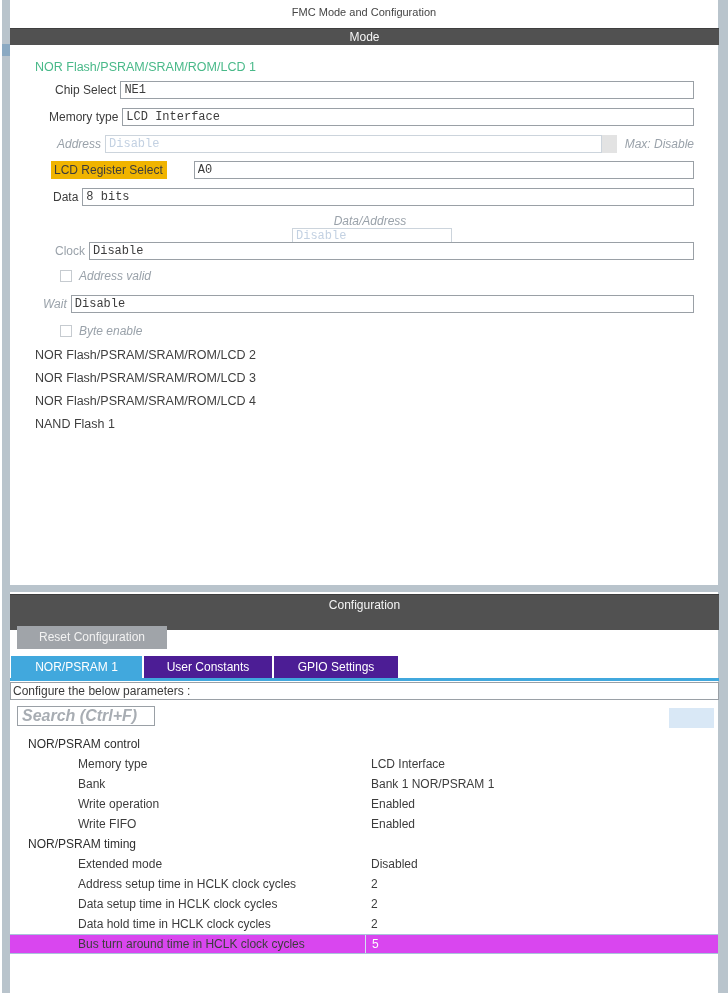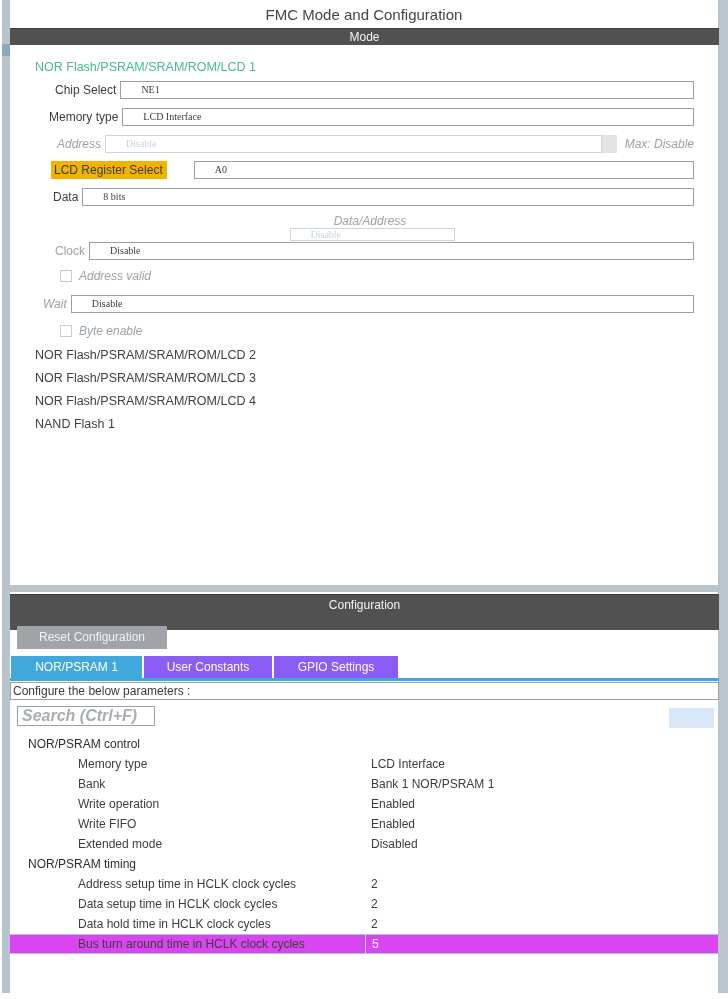--- a/index.html
+++ b/index.html
@@ -9,58 +9,58 @@
     font-family:"Liberation Sans", sans-serif; font-size:12px; color:#3c3c3c;
   }
   .abs { position:absolute; }
 
   
   .strip-left  { left:2px; top:0; width:8px; height:993px; background:#b9c4cc; }
   .strip-left-tick { left:2px; top:44px; width:8px; height:12px; background:#8aa9c2; }
   .strip-right { left:718px; top:0; width:10px; height:993px; background:#b9c4cc; }
   .divider-h   { left:2px; top:585px; width:726px; height:7px; background:#b9c4cc; }
 
-  .panel-title { left:10px; top:6px; width:708px; text-align:center; color:#454545; font-size:15px; }
+  .panel-title { left:10px; top:6px; width:708px; text-align:center; color:#454545; font-size:11px; }
 
   .section-bar {
     left:10px; width:709px; height:17px; background:#515151; color:#f5f5f5;
     text-align:center; font-size:12px; line-height:17px; border-top:1px solid #3e3e3e;
   }
   .bar-mode { top:28px; }
   .bar-config { top:594px; height:36px; line-height:20px; }
 
   .green-header { left:35px; top:60px; color:#49b989; font-size:12.5px; }
 
   
   .frow { position:absolute; right:34px; display:flex; align-items:center; height:19px; }
   .frow .lbl { white-space:nowrap; padding-right:4px; text-align:right; color:#3c3c3c; }
   .frow input {
     flex:1; height:18px; min-width:0; border:1px solid #9aa0a6; background:#fff;
-    font-family:Liberation Serif, serif; font-size:10px; color:#3c3c3c; padding:0 20px; outline:none;
+    font-family:Liberation Mono, monospace; font-size:12px; color:#3c3c3c; padding:0 3px; outline:none;
   }
   .frow.dis .lbl { color:#9aa2aa; font-style:italic; }
   .frow.dis input { border:1px solid #ccd4dc; color:#c3d1e2; }
   .spinner-box { width:15px; height:18px; background:#e3e3e3; }
   .max-lbl { white-space:nowrap; color:#9aa2aa; font-style:italic; padding-left:8px; }
   .hl-yellow { background:#f0b400; color:#4a3a00; padding:2px 3px; }
 
   .cbrow { position:absolute; left:60px; display:flex; align-items:center; height:14px; }
   .cbox { width:12px; height:12px; border:1px solid #c6cbd0; background:#fff; display:inline-block; }
   .cblbl { color:#9aa2aa; font-style:italic; margin-left:7px; white-space:nowrap; }
 
   .bank-item { position:absolute; left:35px; color:#3f3f3f; font-size:12.5px; }
 
   
   .reset-btn {
     left:17px; top:626px; width:150px; height:23px; background:#a0a4a9; color:#f2f2f2;
     text-align:center; line-height:23px; font-size:12px; cursor:default;
   }
   .tab { position:absolute; top:656px; height:22px; color:#ffffff; text-align:center; line-height:22px; font-size:12px; }
   .tab-active { background:#41a8dd; }
-  .tab-dark { background:#8b5cf6; }
+  .tab-dark { background:#4c1d95; }
   .tab-underline { left:10px; top:678px; width:709px; height:3px; background:#41a8dd; }
 
   .instruction-box {
     left:10px; top:682px; width:709px; height:18px; border:1px solid #9aa0a6;
     line-height:16px; padding-left:2px; color:#3a3a3a; background:#fff;
   }
   .search-box {
     left:17px; top:706px; width:138px; height:20px; border:1px solid #9aa0a6; background:#fff;
     font-family:"Liberation Sans", sans-serif; font-size:16px; padding:0 4px; color:#3c3c3c; outline:none;font-weight:bold;
   }
@@ -175,25 +175,25 @@
   </div>
   <div class="trow">
     <span class="pname">Write operation</span>
     <span class="pval">Enabled</span>
   </div>
   <div class="trow">
     <span class="pname">Write FIFO</span>
     <span class="pval">Enabled</span>
   </div>
   <div class="trow">
+    <span class="grp">NOR/PSRAM timing</span>
+  </div>
+  <div class="trow">
     <span class="pname">Extended mode</span>
     <span class="pval">Disabled</span>
-  </div>
-  <div class="trow">
-    <span class="grp">NOR/PSRAM timing</span>
   </div>
   <div class="trow">
     <span class="pname">Address setup time in HCLK clock cycles</span>
     <span class="pval">2</span>
   </div>
   <div class="trow">
     <span class="pname">Data setup time in HCLK clock cycles</span>
     <span class="pval">2</span>
   </div>
   <div class="trow">

